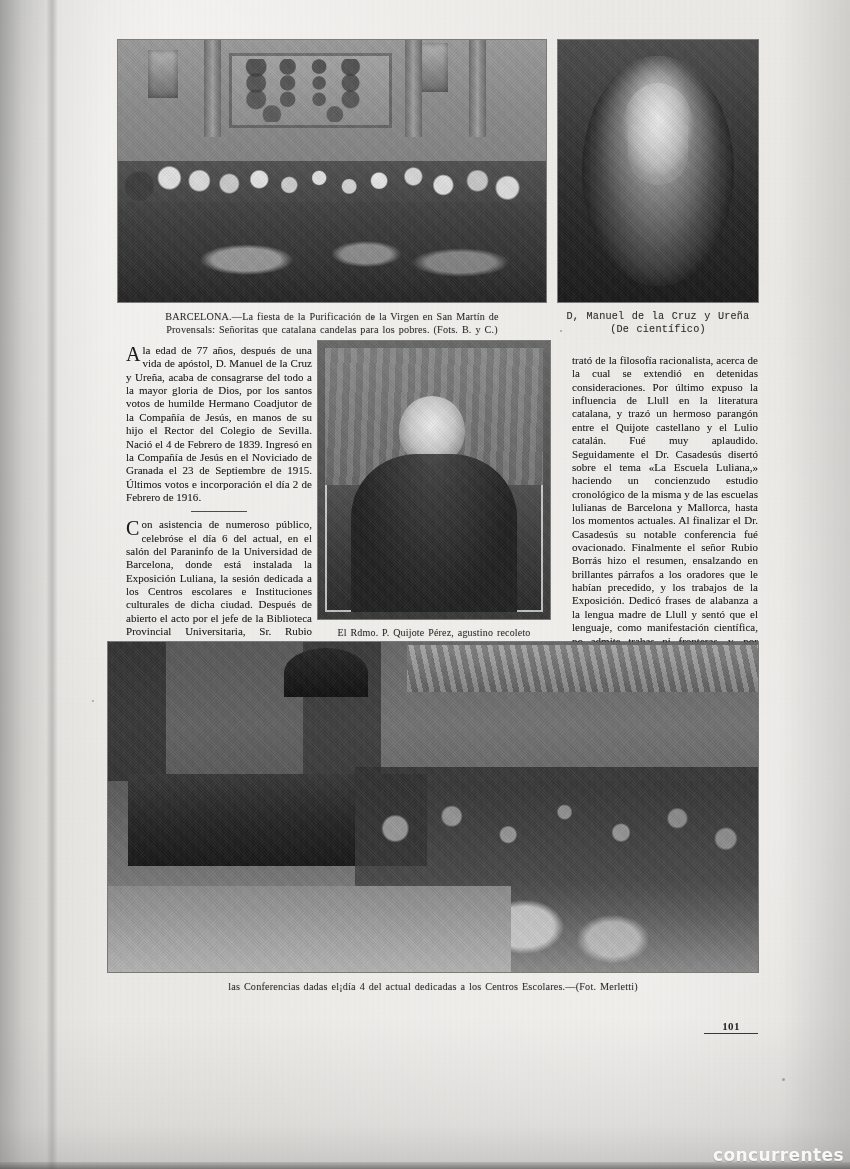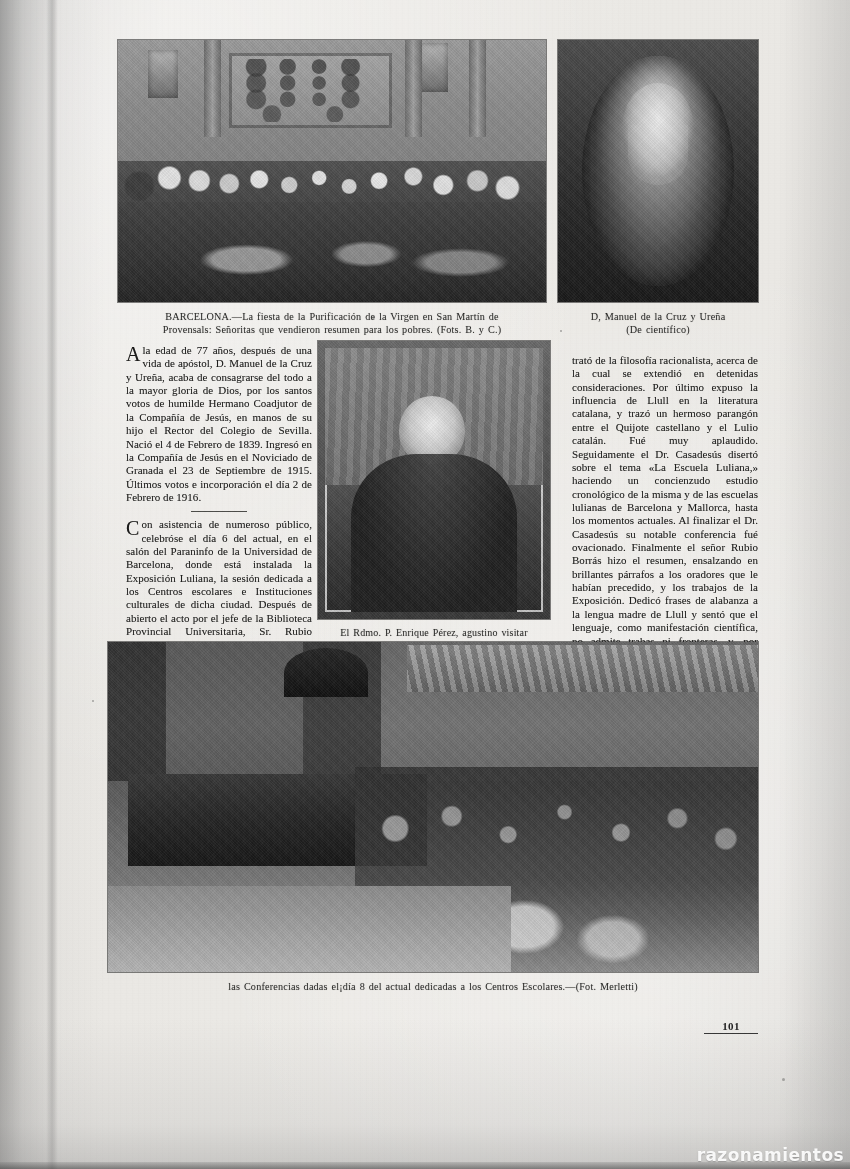--- a/index.html
+++ b/index.html
@@ -237,21 +237,21 @@
     text-align: center;
     color: #2b2b29;
     font-family: "Liberation Serif", serif;
     font-size: 10.2px;
     line-height: 1.30;
     letter-spacing: .18px;
     word-spacing: 1.1px;
     text-shadow: 0 0 1px rgba(90,90,88,.30);
   }
   #caption-crowd { left: 10px; top: 276px; width: 428px; }
-  #caption-portrait { left: 450px; top: 276px; width: 200px; }
+  #caption-portrait { left: 450px; top: 276px; width: 200px; font-family: Liberation Mono, monospace; }
   #caption-friar { left: 198px; top: 592px; width: 256px; font-size: 10px; }
   #caption-hall { left: 0px; top: 946px; width: 650px; }
 
   
   .col {
     position: absolute;
     width: 186px;
     color: #1f1f1e;
     font-family: Liberation Serif, serif;
     font-size: 11px;
@@ -356,21 +356,21 @@
              radial-gradient(circle at 91% 19%, #dedad1 0 2.6%, rgba(0,0,0,0) 3.1%),
              radial-gradient(ellipse at 30% 70%, rgba(232,229,220,.55) 0 8%, rgba(0,0,0,0) 11%),
              radial-gradient(ellipse at 58% 66%, rgba(226,223,214,.5) 0 7%, rgba(0,0,0,0) 10%),
              radial-gradient(ellipse at 80% 72%, rgba(232,229,220,.45) 0 7%, rgba(0,0,0,0) 10%),
              linear-gradient(180deg, rgba(78,77,73,.9) 0%, rgba(58,57,54,.95) 55%, rgba(40,39,37,1) 100%);"></div>
       <div class="grainy"></div>
     </div>
 
     <div class="caption" id="caption-crowd">
       <div>BARCELONA.—La fiesta de la Purificación de la Virgen en San Martín de</div>
-      <div>Provensals: Señoritas que vendieron resumen para los pobres.  (Fots. B. y C.)</div>
+      <div>Provensals: Señoritas que catalana candelas para los pobres.  (Fots. B. y C.)</div>
     </div>
 
     <div class="photo" id="photo-portrait">
       <div class="oval">
         <div class="beard"></div>
       </div>
       <div class="grainy"></div>
     </div>
 
     <div class="caption" id="caption-portrait">
@@ -387,58 +387,58 @@
     <div class="photo" id="photo-friar">
       <div class="friar-inner">
         <div class="friar-bg"></div>
         <div class="friar-face"></div>
         <div class="friar-robe"></div>
       </div>
       <div class="grainy"></div>
     </div>
 
     <div class="caption" id="caption-friar">
-      <div>El Rdmo. P. Enrique Pérez, agustino visitar</div>
+      <div>El Rdmo. P. Quijote Pérez, agustino recoleto</div>
       <div>General de la Orden. Actualmente se encuentra</div>
       <div>en Barcelona de paso para Filipinas.– (Ft. B.-C.)</div>
     </div>
 
     <div class="col" id="col-right">
       <p>trató de la filosofía racionalista, acerca de la cual se extendió en detenidas consideraciones. Por último expuso la influencia de Llull en la literatura catalana, y trazó un hermoso parangón entre el Quijote castellano y el Lulio catalán. Fué muy aplaudido. Seguidamente el Dr. Casadesús disertó sobre el tema «La Escuela Luliana,» haciendo un concienzudo estudio cronológico de la misma y de las escuelas lulianas de Barcelona y Mallorca, hasta los momentos actuales. Al finalizar el Dr. Casadesús su notable conferencia fué ovacionado. Finalmente el señor Rubio Borrás hizo el resumen, ensalzando en brillantes párrafos a los oradores que le habían precedido, y los trabajos de la Exposición. Dedicó frases de alabanza a la lengua madre de Llull y sentó que el lenguaje, como manifestación científica, no admite trabas ni fronteras, y, por último, entonó un himno en loor a Raimundo Lulio como filósofo, a Mallorca por el honor de ser su tierra y a España por el honor de ser su patria. Una entusiasta y prolongada ovación coronó el vibrante parlamento del Sr. Rubio, dándose el acto por terminado, después de visitar los concurrentes la Exposición.</p>
     </div>
 
     <div class="photo" id="photo-hall">
       <div class="hall-wall">
         <div class="mural"></div>
         <div class="arch"></div>
       </div>
       <div class="dais"></div>
       <div class="audience"></div>
       <div class="floor"></div>
       <div class="grainy"></div>
     </div>
 
     <div class="caption" id="caption-hall">
-      <div>las Conferencias dadas el¡día 8 del actual dedicadas a los Centros Escolares.—(Fot. Merletti)</div>
+      <div>las Conferencias dadas el¡día 4 del actual dedicadas a los Centros Escolares.—(Fot. Merletti)</div>
     </div>
 
     <div id="folio">
       <span>101</span>
       <div class="folio-rule"></div>
     </div>
 
   </div>
 
   <div class="speck" style="left:372px; top:316px; width:3px; height:3px;"></div>
   <div class="speck" style="left:560px; top:330px; width:2px; height:2px;"></div>
   <div class="speck" style="left:92px; top:700px; width:2px; height:2px;"></div>
   <div class="speck" style="left:782px; top:1078px; width:3px; height:3px;"></div>
 
   <div id="grain"></div>
   <div id="gutter"></div>
   <div id="gutter-crease"></div>
   <div id="right-shade"></div>
   <div id="bottom-shade"></div>
 
-  <div id="watermark">razonamientos</div>
+  <div id="watermark">concurrentes</div>
   <div id="wm-bar"></div>
 
 </div>
 
 </body></html>

